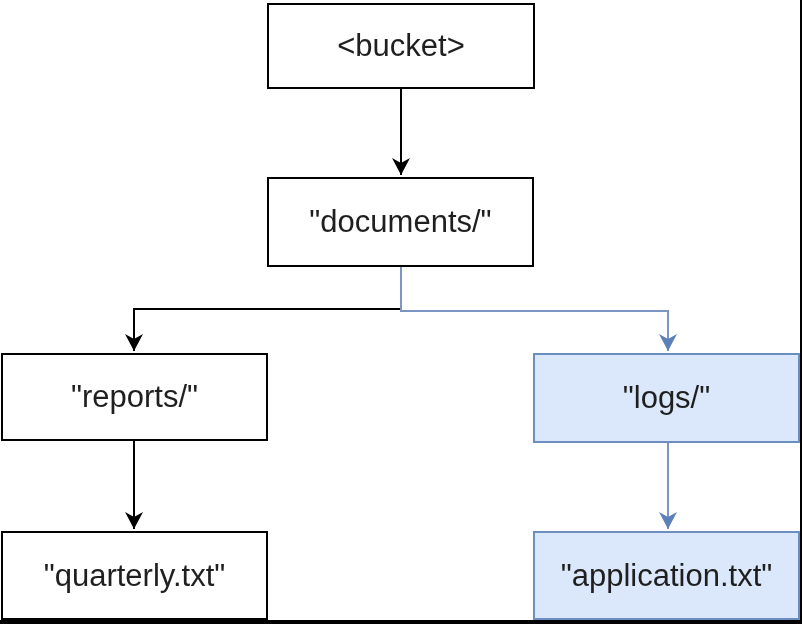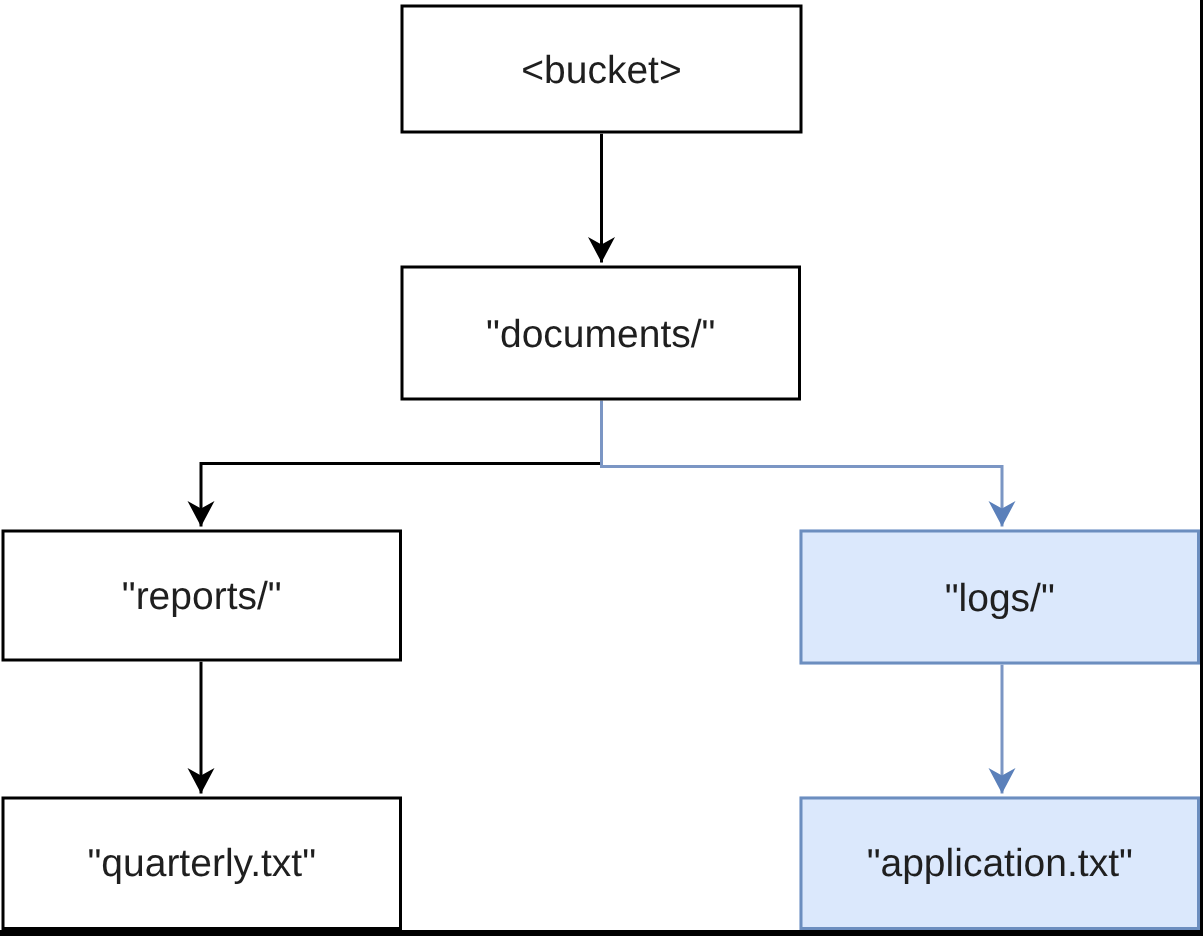--- a/index.html
+++ b/index.html
@@ -25,21 +25,21 @@
     height: 624px;
   }
   .node {
     position: absolute;
     box-sizing: border-box;
     display: flex;
     align-items: center;
     justify-content: center;
     background: #ffffff;
     border: 2px solid #000000;
-    font-size: 26px;
+    font-size: 31px;
     color: #1f1f1f;
     white-space: nowrap;
     text-align: center;
   }
   .node.highlight {
     background: #dbe8fc;
     border-color: #6c8ebf;
   }
   .node-label { display: inline-block; }
 

